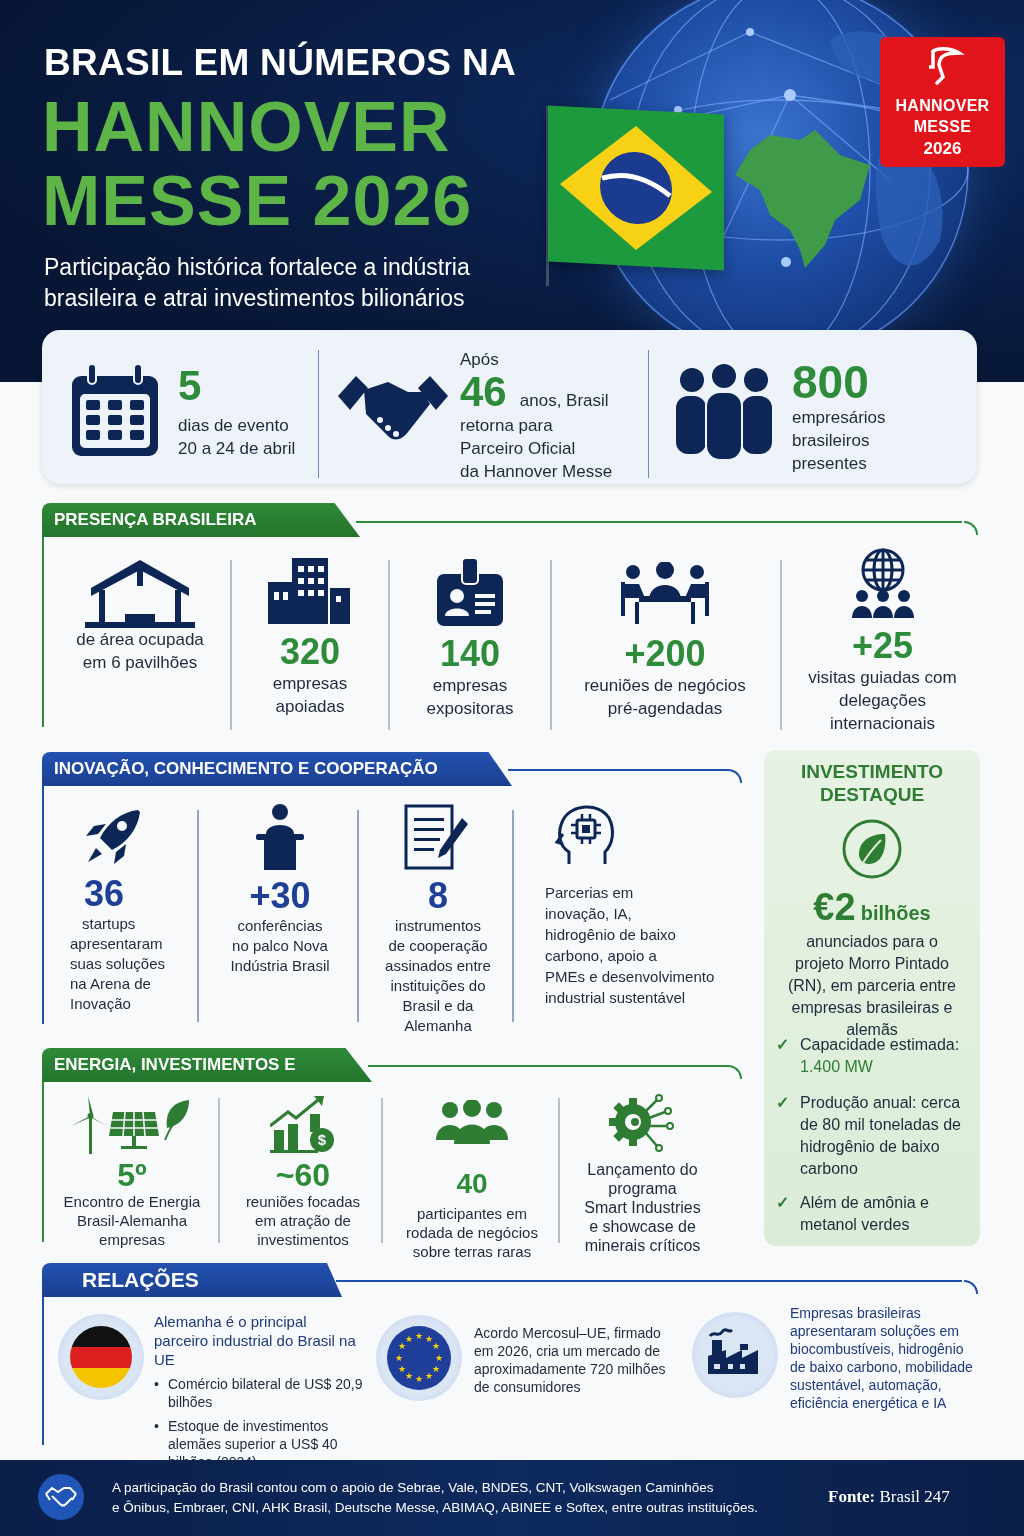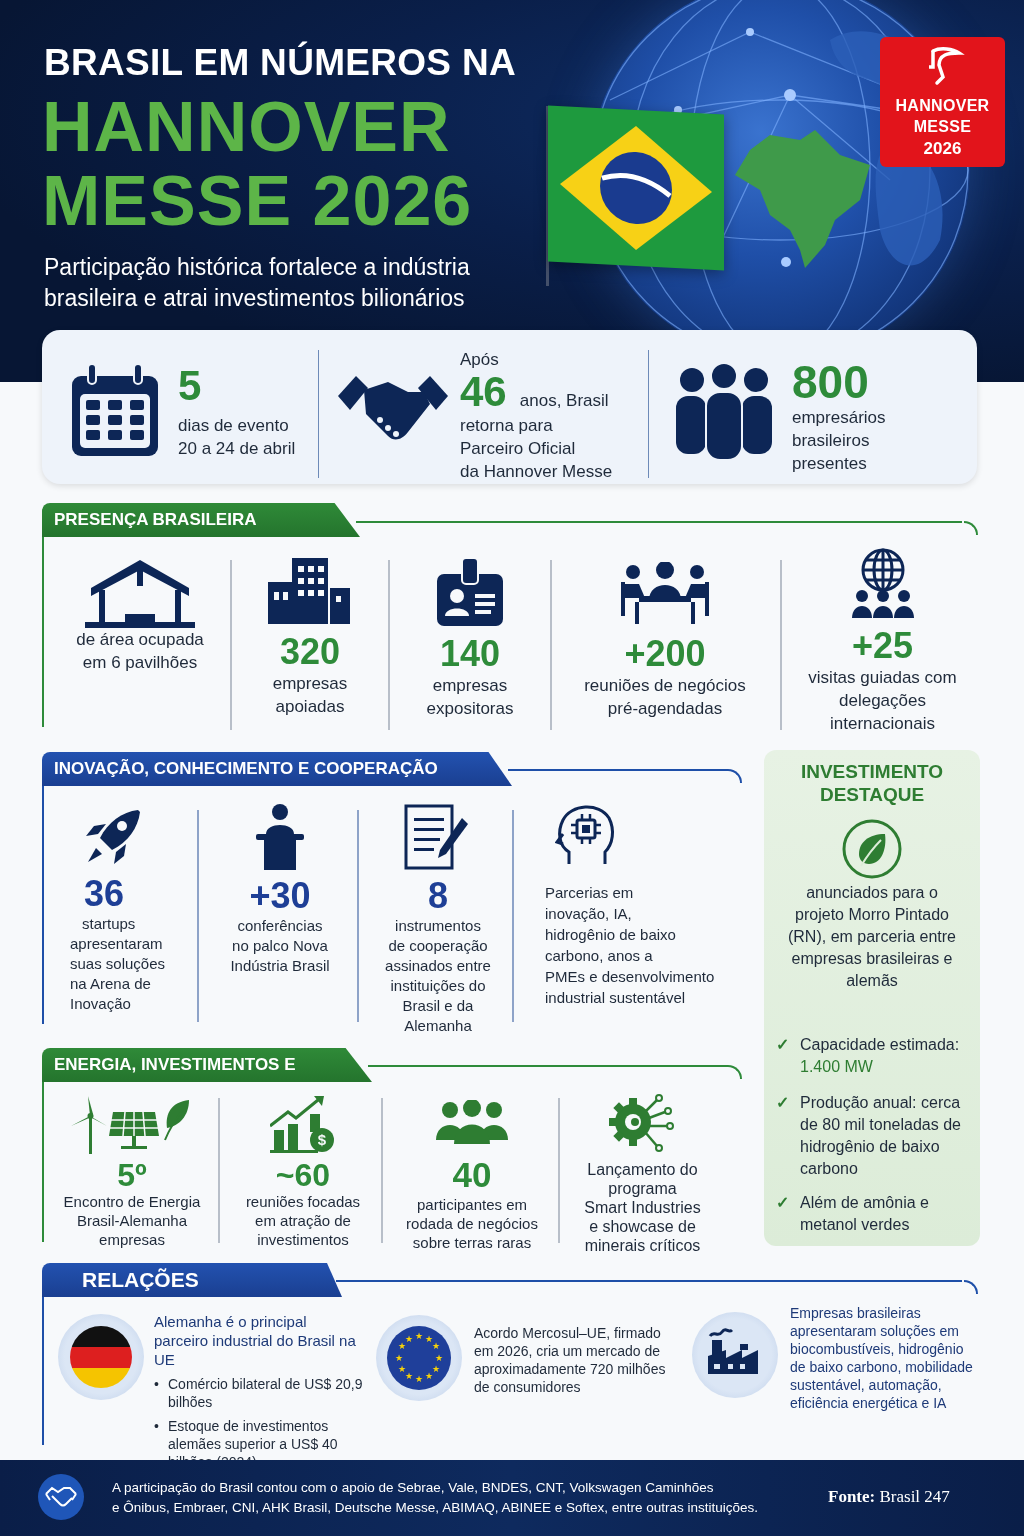--- a/index.html
+++ b/index.html
@@ -432,36 +432,40 @@
       <line x1="16" y1="23" x2="22" y2="23"></line>
         <line x1="16" y1="31" x2="22" y2="31"></line>
       <line x1="40" y1="23" x2="46" y2="23"></line>
         <line x1="40" y1="31" x2="46" y2="31"></line>
     </g>
   </svg>
   <div class="item-text" style="font-size:15px;line-height:21px;margin-top:14px;">
     <div>Parcerias em</div>
     <div>inovação, IA,</div>
     <div>hidrogênio de baixo</div>
-    <div>carbono, anos a</div>
+    <div>carbono, apoio a</div>
     <div>PMEs e desenvolvimento</div>
     <div>industrial sustentável</div>
   </div>
 </div>
 
 <div class="invest-card">
   <div class="invest-title">
     <div>INVESTIMENTO</div>
     <div>DESTAQUE</div>
   </div>
   <svg style="display:block;margin:12px auto 0" width="62" height="62" viewBox="0 0 62 62">
     <circle cx="31" cy="31" r="28" fill="none" stroke="#2e7d32" stroke-width="3"></circle>
     <path d="M44 16 C28 16 18 24 18 36 C18 42 22 46 28 46 C40 46 46 32 44 16 Z" fill="#2e7d32"></path>
     <path d="M20 48 C26 38 32 30 40 22" stroke="#dcecd8" stroke-width="2" fill="none"></path>
   </svg>
+  <div style="text-align:center;margin-top:6px;white-space:nowrap;">
+    <span class="big-green" style="font-size:38px;color:#2e7d32;">€2</span>
+    <span class="big-green" style="font-size:20px;color:#2e7d32;">bilhões</span>
+  </div>
   <div class="item-text" style="text-align:center;font-size:16px;line-height:22px;margin-top:2px;">
     <div>anunciados para o</div>
     <div>projeto Morro Pintado</div>
     <div>(RN), em parceria entre</div>
     <div>empresas brasileiras e</div>
     <div>alemãs</div>
   </div>
   <div class="check-item" style="top:284px;">
     <span class="chk">✓</span>
     <div>Capacidade estimada:</div>
@@ -539,21 +543,21 @@
   <svg class="icon" width="72" height="44" viewBox="0 0 72 44">
     <g fill="#2e7d32">
       <circle cx="14" cy="10" r="8"></circle>
         <circle cx="58" cy="10" r="8"></circle>
         <circle cx="36" cy="8" r="9"></circle>
       <path d="M0 40 C0 20 28 20 28 40 Z"></path>
         <path d="M44 40 C44 20 72 20 72 40 Z"></path>
       <path d="M18 44 C18 18 54 18 54 44 Z"></path>
     </g>
   </svg>
-  <div class="big-green item-num" style="font-size:35px;line-height:40px;margin-top:11px;">40</div>
+  <div class="big-green item-num" style="font-size:28px;line-height:40px;margin-top:20px;">40</div>
   <div class="item-text" style="font-size:15px;line-height:19px;">
     <div>participantes em</div>
     <div>rodada de negócios</div>
     <div>sobre terras raras</div>
   </div>
 </div>
 <div class="vsep" style="left:558px;top:1098px;height:145px;"></div>
 
 <div class="item" style="left:570px;top:1094px;width:145px;">
   <svg class="icon" width="68" height="58" viewBox="0 0 68 58">

